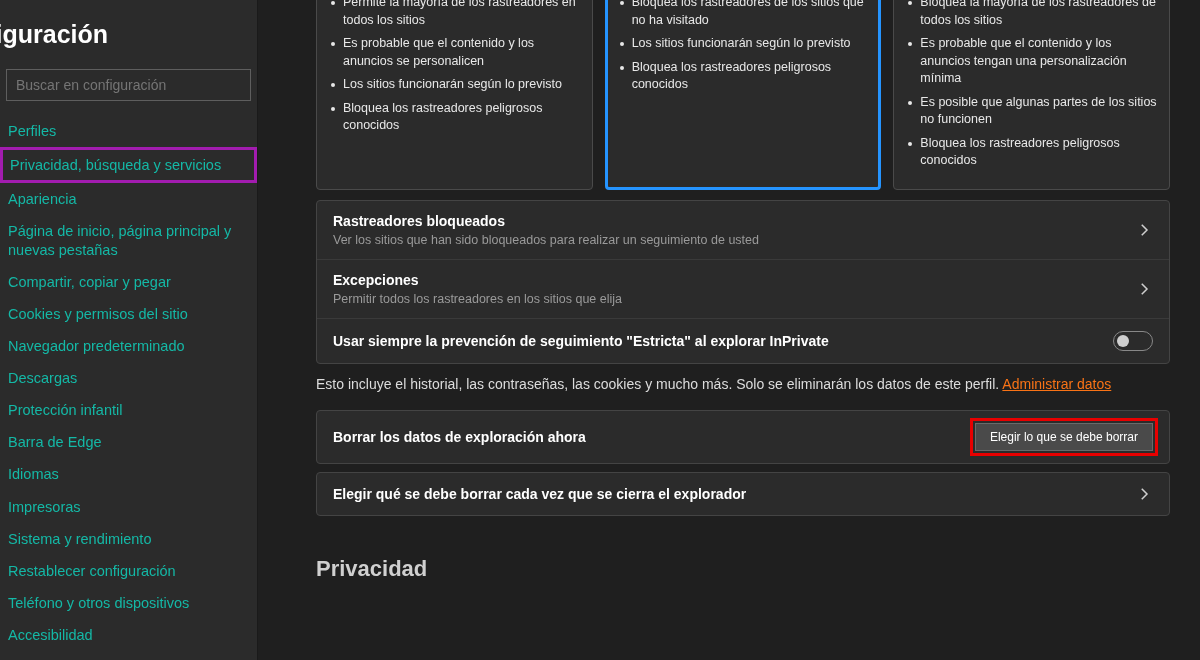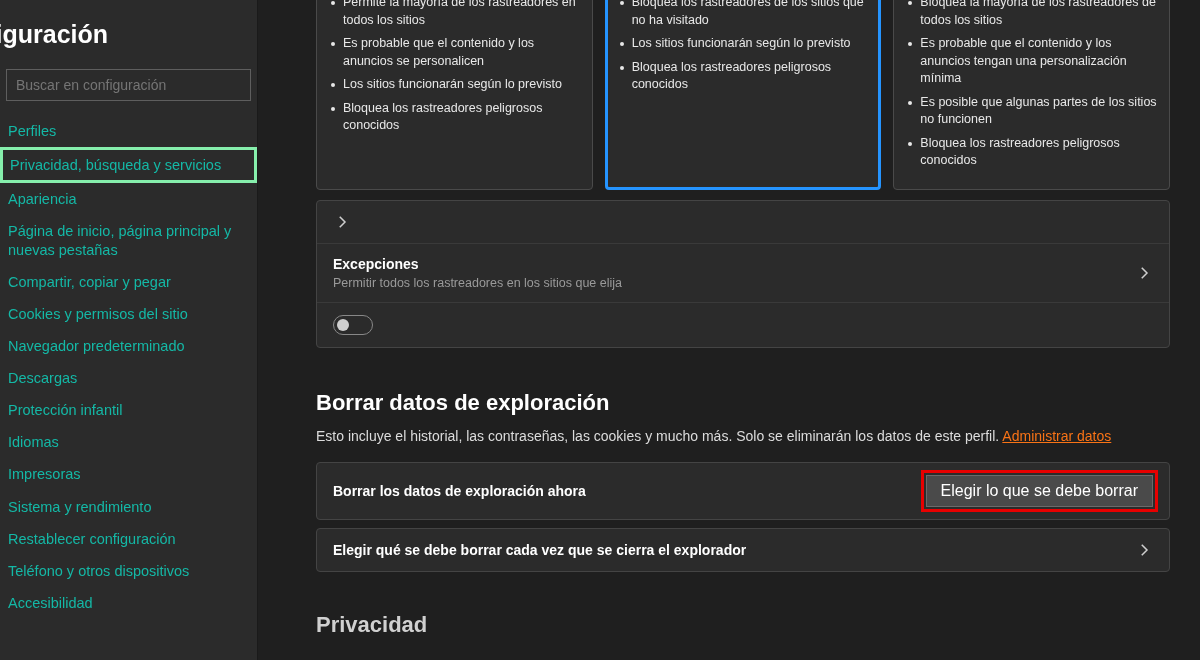--- a/index.html
+++ b/index.html
@@ -41,21 +41,21 @@
     font-family: inherit;
   }
   .nav-item {
     padding: 7px 8px;
     font-size: 14.5px;
     color: #14b8a6;
     cursor: pointer;
     line-height: 1.25;
   }
   .nav-item.active {
-    border: 3px solid #86efac;
+    border: 3px solid #a21caf;
     padding: 6px 7px;
     background: #2b2b2b;
   }
   
   #main {
     flex: 1;
     padding: 0 30px 0 58px;
     overflow: hidden;
     position: relative;
   }
@@ -138,21 +138,21 @@
   .big-sub {
     font-size: 14px;
     color: #dcdcdc;
     margin-top: 12px;
   }
   .link { color: #f97316; text-decoration: underline; cursor: pointer; }
   .btn {
     background: #4a4a4a;
     border: 1px solid #6a6a6a;
     color: #fff;
-    font-size: 16px;
+    font-size: 12px;
     padding: 6px 14px;
     font-family: inherit;
     cursor: pointer;
   }
   .btn-hl {
     outline: 3px solid #e80000;
     outline-offset: 2px;
   }
 </style>
 </head>
@@ -166,20 +166,21 @@
   <div id="nav-list">
       <div class="nav-item">Perfiles</div>
       <div class="nav-item active">Privacidad, búsqueda y servicios</div>
       <div class="nav-item">Apariencia</div>
       <div class="nav-item">Página de inicio, página principal y nuevas pestañas</div>
       <div class="nav-item">Compartir, copiar y pegar</div>
       <div class="nav-item">Cookies y permisos del sitio</div>
       <div class="nav-item">Navegador predeterminado</div>
       <div class="nav-item">Descargas</div>
       <div class="nav-item">Protección infantil</div>
+      <div class="nav-item">Barra de Edge</div>
       <div class="nav-item">Idiomas</div>
       <div class="nav-item">Impresoras</div>
       <div class="nav-item">Sistema y rendimiento</div>
       <div class="nav-item">Restablecer configuración</div>
       <div class="nav-item">Teléfono y otros dispositivos</div>
       <div class="nav-item">Accesibilidad</div>
     </div>
 </nav>
 
 <main id="main">
@@ -206,44 +207,50 @@
           <li>Es probable que el contenido y los anuncios tengan una personalización mínima</li>
           <li>Es posible que algunas partes de los sitios no funcionen</li>
           <li>Bloquea los rastreadores peligrosos conocidos</li>
         </ul>
       </div>
     </div>
 
   <div class="section">
 
     <div class="row">
+      <div class="row-body">
+        <div class="row-title">Rastreadores bloqueados</div>
+        <div class="row-sub">Ver los sitios que han sido bloqueados para realizar un seguimiento de usted</div>
+      </div>
       <svg class="chevron" viewBox="0 0 24 24">
           <path d="M9 5l7 7-7 7"></path>
         </svg>
     </div>
 
     <div class="row">
       <div class="row-body">
         <div class="row-title">Excepciones</div>
         <div class="row-sub">Permitir todos los rastreadores en los sitios que elija</div>
       </div>
       <svg class="chevron" viewBox="0 0 24 24">
           <path d="M9 5l7 7-7 7"></path>
         </svg>
     </div>
 
     <div class="row">
+      <div class="row-body">
+        <div class="row-title">Usar siempre la prevención de seguimiento "Estricta" al explorar InPrivate</div>
+      </div>
       <div class="toggle">
         <div class="knob"></div>
       </div>
     </div>
 
   </div>
 
-  <h2 class="big-h">Borrar datos de exploración</h2>
   <p class="big-sub">
     <span>Esto incluye el historial, las contraseñas, las cookies y mucho más. Solo se eliminarán los datos de este perfil. </span><a class="link">Administrar datos</a>
   </p>
 
   <div class="section" style="margin-top:18px">
     <div class="row">
       <div class="row-body">
         <div class="row-title">Borrar los datos de exploración ahora</div>
       </div>
       <button class="btn btn-hl">Elegir lo que se debe borrar</button>

